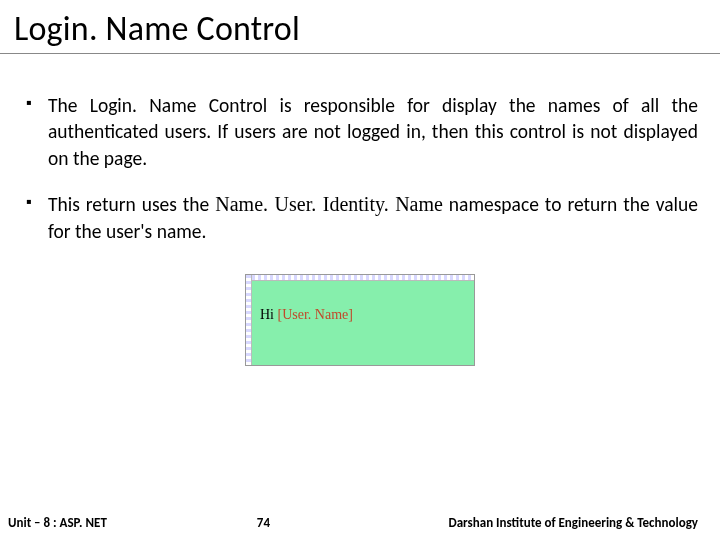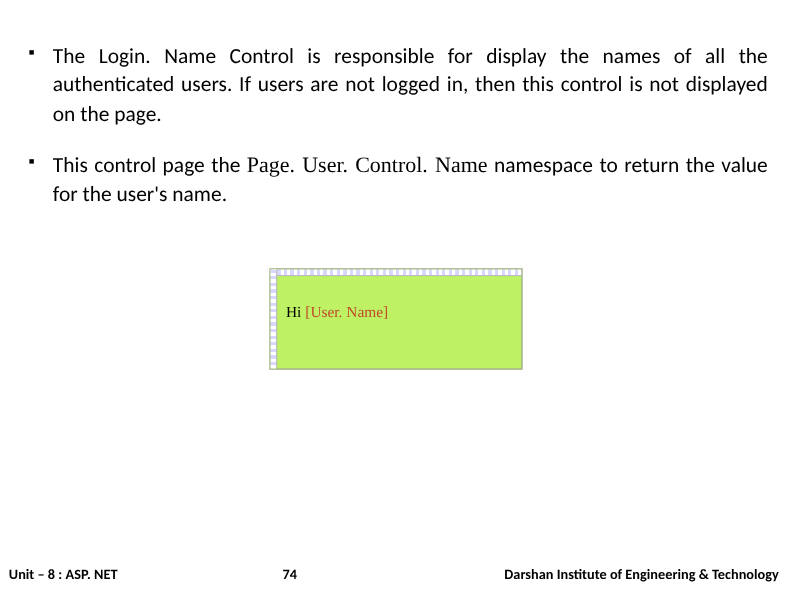--- a/index.html
+++ b/index.html
@@ -41,24 +41,23 @@
   }
   .figure-wrap {
     text-align: center;
     margin-top: 30px;
   }
   .designer-box {
     display: inline-block;
     width: 230px;
     height: 92px;
     border: 1px solid #999;
-    background: #bef264;
+    background: #86efac;
     position: relative;
     text-align: left;
-    margin-top: 24px;
   }
   .ruler-v {
     position: absolute;
     left: 0; top: 0; bottom: 0;
     width: 6px;
     background: repeating-linear-gradient(
       to bottom,
       #d8d8ff 0 3px,
       #fff 3px 6px
     );
@@ -80,44 +79,45 @@
     left: 6px; top: 6px; right: 0; bottom: 0;
     padding: 26px 8px 8px 8px;
     font-family: "Times New Roman", serif;
     font-size: 14px;
   }
   .placeholder {
     color: #c04a2b;
   }
   .footer {
     position: absolute;
-    left: 0; right: 6px; bottom: 0;
+    left: 0; right: 16px; bottom: 0;
     height: 30px;
     display: flex;
     align-items: center;
     font-size: 13px;
     font-weight: 700;
     padding: 0 6px 6px 8px;
   }
   .footer .unit { flex: 0 0 auto; }
   .footer .num { margin-left: 150px; text-align: center; }
   .footer .org { margin-left: auto; }
 </style>
 </head>
 <body>
 
 <div class="slide">
+  <h1 class="title">Login. Name Control</h1>
 
   <div class="content">
     <ul class="bullets">
       <li>
         <span>The Login. Name Control is responsible for display the names of all the authenticated users. If users are not logged in, then this control is not displayed on the page.</span>
       </li>
       <li>
-        <span>This control page the </span><span class="code-ns">Page. User. Control. Name</span><span> namespace to return the value for the user's name.</span>
+        <span>This return uses the </span><span class="code-ns">Name. User. Identity. Name</span><span> namespace to return the value for the user's name.</span>
       </li>
     </ul>
 
     <div class="figure-wrap">
       <div class="designer-box">
         <div class="ruler-h"></div>
         <div class="ruler-v"></div>
         <div class="designer-inner">
           <span>Hi </span><span class="placeholder">[User. Name]</span>
         </div>

